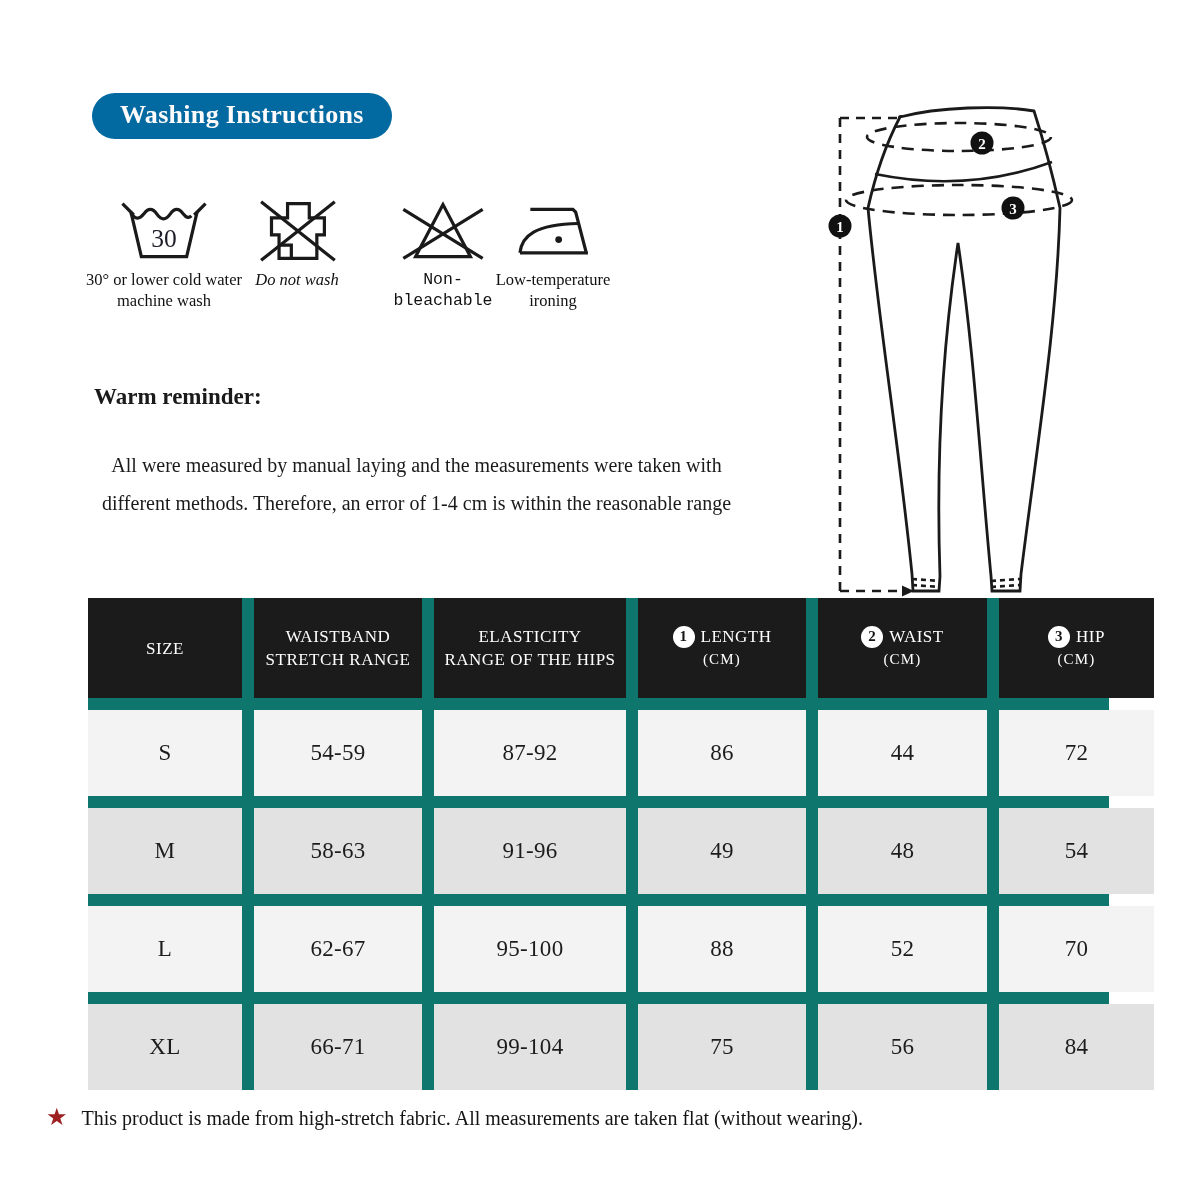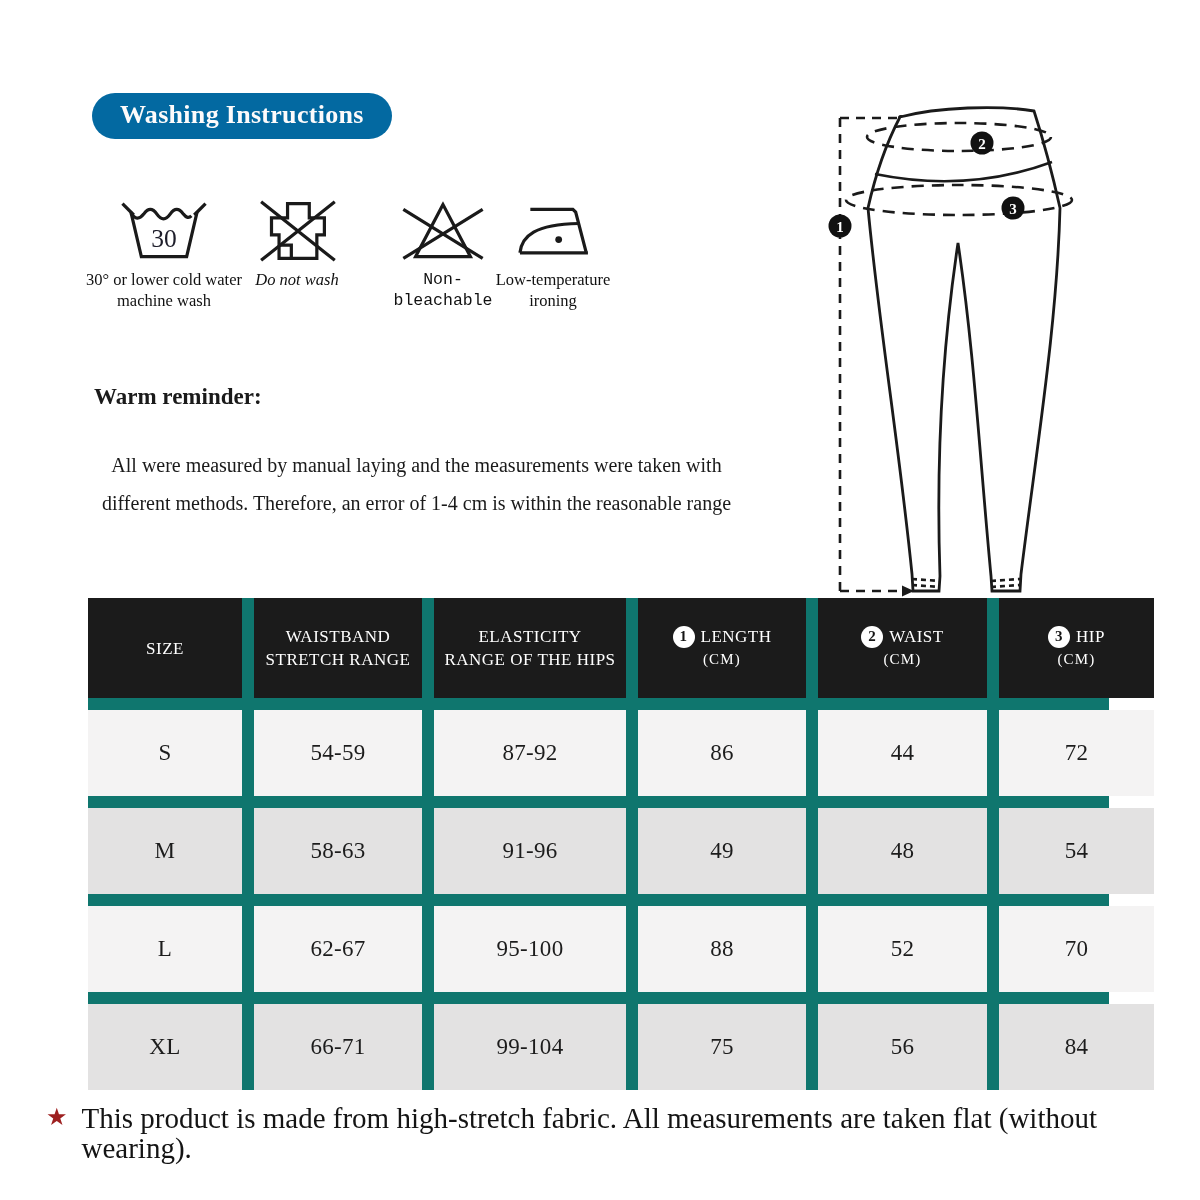--- a/index.html
+++ b/index.html
@@ -43,21 +43,21 @@
            align-items:center; justify-content:center; flex:0 0 22px; }
   .td { display:flex; align-items:center; justify-content:center; font-size:23px;
         color:#1c1c1c; letter-spacing:.3px; }
   .rA { background:#F4F3F3; }
   .rB { background:#E3E2E2; }
 
   
   .footnote { position:absolute; left:46px; top:1103px; width:1130px;
               display:flex; gap:14px; align-items:flex-start; }
   .footnote .star { color:#9E2020; font-size:24px; line-height:28px; }
-  .footnote .note-text { font-size:29px; line-height:30px; color:#141414; }
+  .footnote .note-text { font-size:20px; line-height:30px; color:#141414; }
 
   .stroke { fill:none; stroke:#1a1a1a; stroke-width:3.4; }
   .dstroke { fill:none; stroke:#1a1a1a; stroke-width:2.6; }
 </style>
 </head>
 <body>
 
 <div class="badge">Washing Instructions</div>
 
 <div class="care-item" id="care-1">

